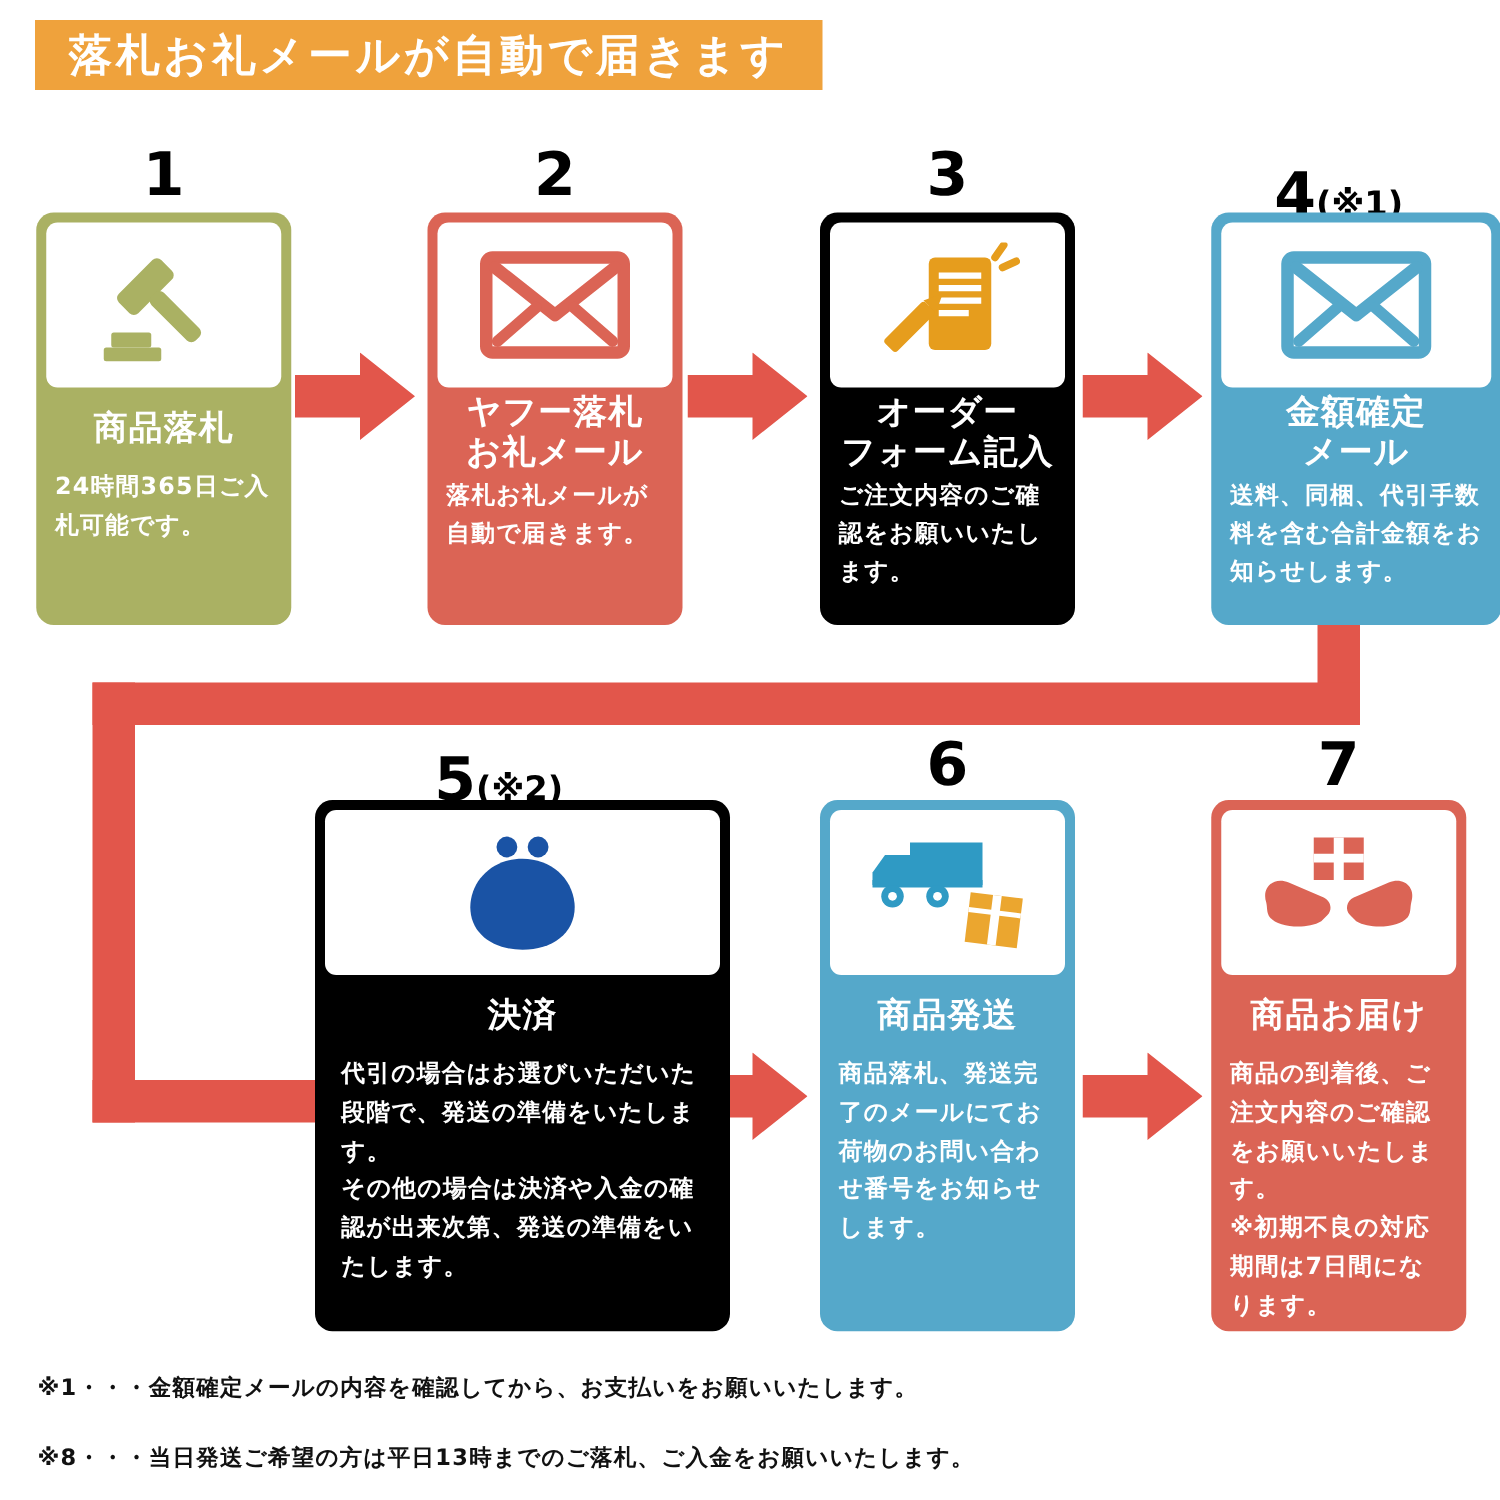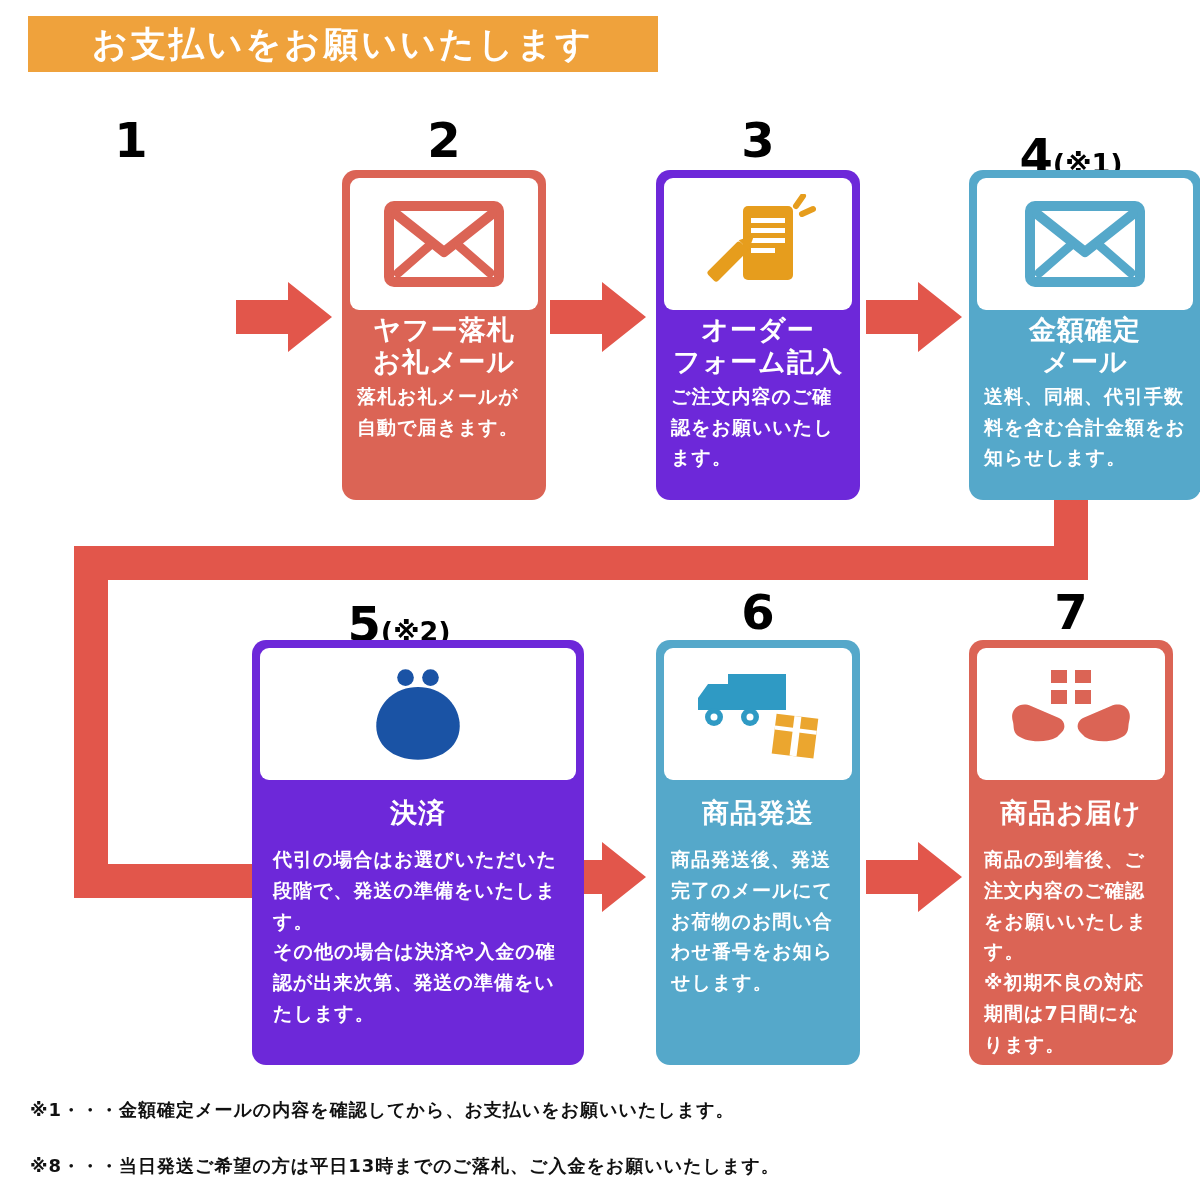--- a/index.html
+++ b/index.html
@@ -15,21 +15,21 @@
   .num{
     position:absolute;height:56px;color:#000;font-size:48px;font-weight:bold;
     text-align:center;line-height:56px;white-space:nowrap;
   }
   .num .sub{font-size:27px;font-weight:bold;}
   .card{
     position:absolute;border-radius:14px;padding:8px;box-sizing:border-box;color:#ffffff;
   }
   .c-olive{background:#aab163}
   .c-red{background:#db6455}
-  .c-orange{background:#6d28d9}
+  .c-orange{background:#000000}
   .c-blue{background:#55a8ca}
   .iconbox{
     background:#ffffff;border-radius:9px;height:132px;
     display:flex;align-items:center;justify-content:center;
   }
   .title{
     min-height:58px;display:flex;align-items:center;justify-content:center;
     text-align:center;font-size:27px;font-weight:bold;line-height:1.2;
     white-space:pre-line;margin-top:4px;letter-spacing:1px;
   }
@@ -43,21 +43,21 @@
   .footnote{
     position:absolute;left:30px;font-size:18px;font-weight:bold;color:#111111;
     letter-spacing:1px;white-space:nowrap;
   }
 </style>
 </head>
 <body>
 
 <div class="canvas">
 
-  <div class="header">お支払いをお願いいたします</div>
+  <div class="header">落札お礼メールが自動で届きます</div>
 
   <div class="conn" style="left:1054px;top:498px;width:34px;height:82px;"></div>
   <div class="conn" style="left:74px;top:546px;width:1014px;height:34px;"></div>
   <div class="conn" style="left:74px;top:546px;width:34px;height:352px;"></div>
   <div class="conn" style="left:74px;top:864px;width:180px;height:34px;"></div>
 
   <svg class="arrow" style="left:236px;top:282px;" viewBox="0 0 96 70">
       <polygon points="0,18 52,18 52,0 96,35 52,70 52,52 0,52" fill="#e2564b"></polygon>
     </svg>
   <svg class="arrow" style="left:550px;top:282px;" viewBox="0 0 96 70">
@@ -76,20 +76,36 @@
 
   <div class="num" style="left:29px;top:112px;width:204px;"><span>1</span><span class="sub"></span></div>
   <div class="num" style="left:342px;top:112px;width:204px;"><span>2</span><span class="sub"></span></div>
   <div class="num" style="left:656px;top:112px;width:204px;"><span>3</span><span class="sub"></span></div>
   <div class="num" style="left:969px;top:128px;width:204px;text-decoration:underline;"><span>4</span><span class="sub">(※1)</span></div>
 
   <div class="num" style="left:252px;top:596px;width:294px;"><span>5</span><span class="sub">(※2)</span></div>
   <div class="num" style="left:656px;top:584px;width:204px;"><span>6</span><span class="sub"></span></div>
   <div class="num" style="left:969px;top:584px;width:204px;"><span>7</span><span class="sub"></span></div>
 
+  <div class="card c-olive" style="left:29px;top:170px;width:204px;height:330px;">
+    <div class="iconbox">
+      <svg width="104" height="100" viewBox="0 0 100 100">
+        <g fill="#aab163">
+          <g transform="rotate(-45 36 36)">
+            <rect x="12" y="24" width="48" height="22" rx="5"></rect>
+            <rect x="29" y="44" width="14" height="50" rx="5"></rect>
+          </g>
+          <rect x="8" y="72" width="32" height="12" rx="2"></rect>
+          <rect x="2" y="84" width="46" height="11" rx="2"></rect>
+        </g>
+      </svg>
+    </div>
+    <div class="title">商品落札</div>
+    <div class="desc">24時間365日ご入札可能です。</div>
+  </div>
 
   <div class="card c-red" style="left:342px;top:170px;width:204px;height:330px;">
     <div class="iconbox">
       <svg width="122" height="88" viewBox="0 0 122 88">
         <rect x="6" y="6" width="110" height="76" rx="5" fill="none" stroke="#db6455" stroke-width="10"></rect>
         <path d="M13 14 L61 52 L109 14" fill="none" stroke="#db6455" stroke-width="10" stroke-linejoin="round" stroke-linecap="round"></path>
         <path d="M15 73 L46 46 M107 73 L76 46" fill="none" stroke="#db6455" stroke-width="9" stroke-linecap="round"></path>
       </svg>
     </div>
     <div class="title">ヤフー落札
@@ -163,21 +179,21 @@
         <circle cx="22" cy="53" r="3.5" fill="#ffffff"></circle>
         <circle cx="58" cy="53" r="3.5" fill="#ffffff"></circle>
         <g transform="rotate(7 102 72)">
           <rect x="82" y="52" width="42" height="40" fill="#eba62f"></rect>
           <rect x="100" y="52" width="7" height="40" fill="#ffffff"></rect>
           <rect x="82" y="64" width="42" height="4" fill="#ffffff"></rect>
         </g>
       </svg>
     </div>
     <div class="title">商品発送</div>
-    <div class="desc">商品発送後、発送完了のメールにてお荷物のお問い合わせ番号をお知らせします。</div>
+    <div class="desc">商品落札、発送完了のメールにてお荷物のお問い合わせ番号をお知らせします。</div>
   </div>
 
   <div class="card c-red" style="left:969px;top:640px;width:204px;height:425px;">
     <div class="iconbox">
       <svg width="132" height="100" viewBox="0 0 132 100">
         <g fill="#db6455">
           <rect x="46" y="6" width="40" height="34"></rect>
           <path d="M8 58 C4 46 14 37 26 42 L54 54 C60 57 61 64 57 68 L52 73 C40 80 18 78 11 70 C8 66 9 62 8 58 Z"></path>
           <path d="M124 58 C128 46 118 37 106 42 L78 54 C72 57 71 64 75 68 L80 73 C92 80 114 78 121 70 C124 66 123 62 124 58 Z"></path>
         </g>

